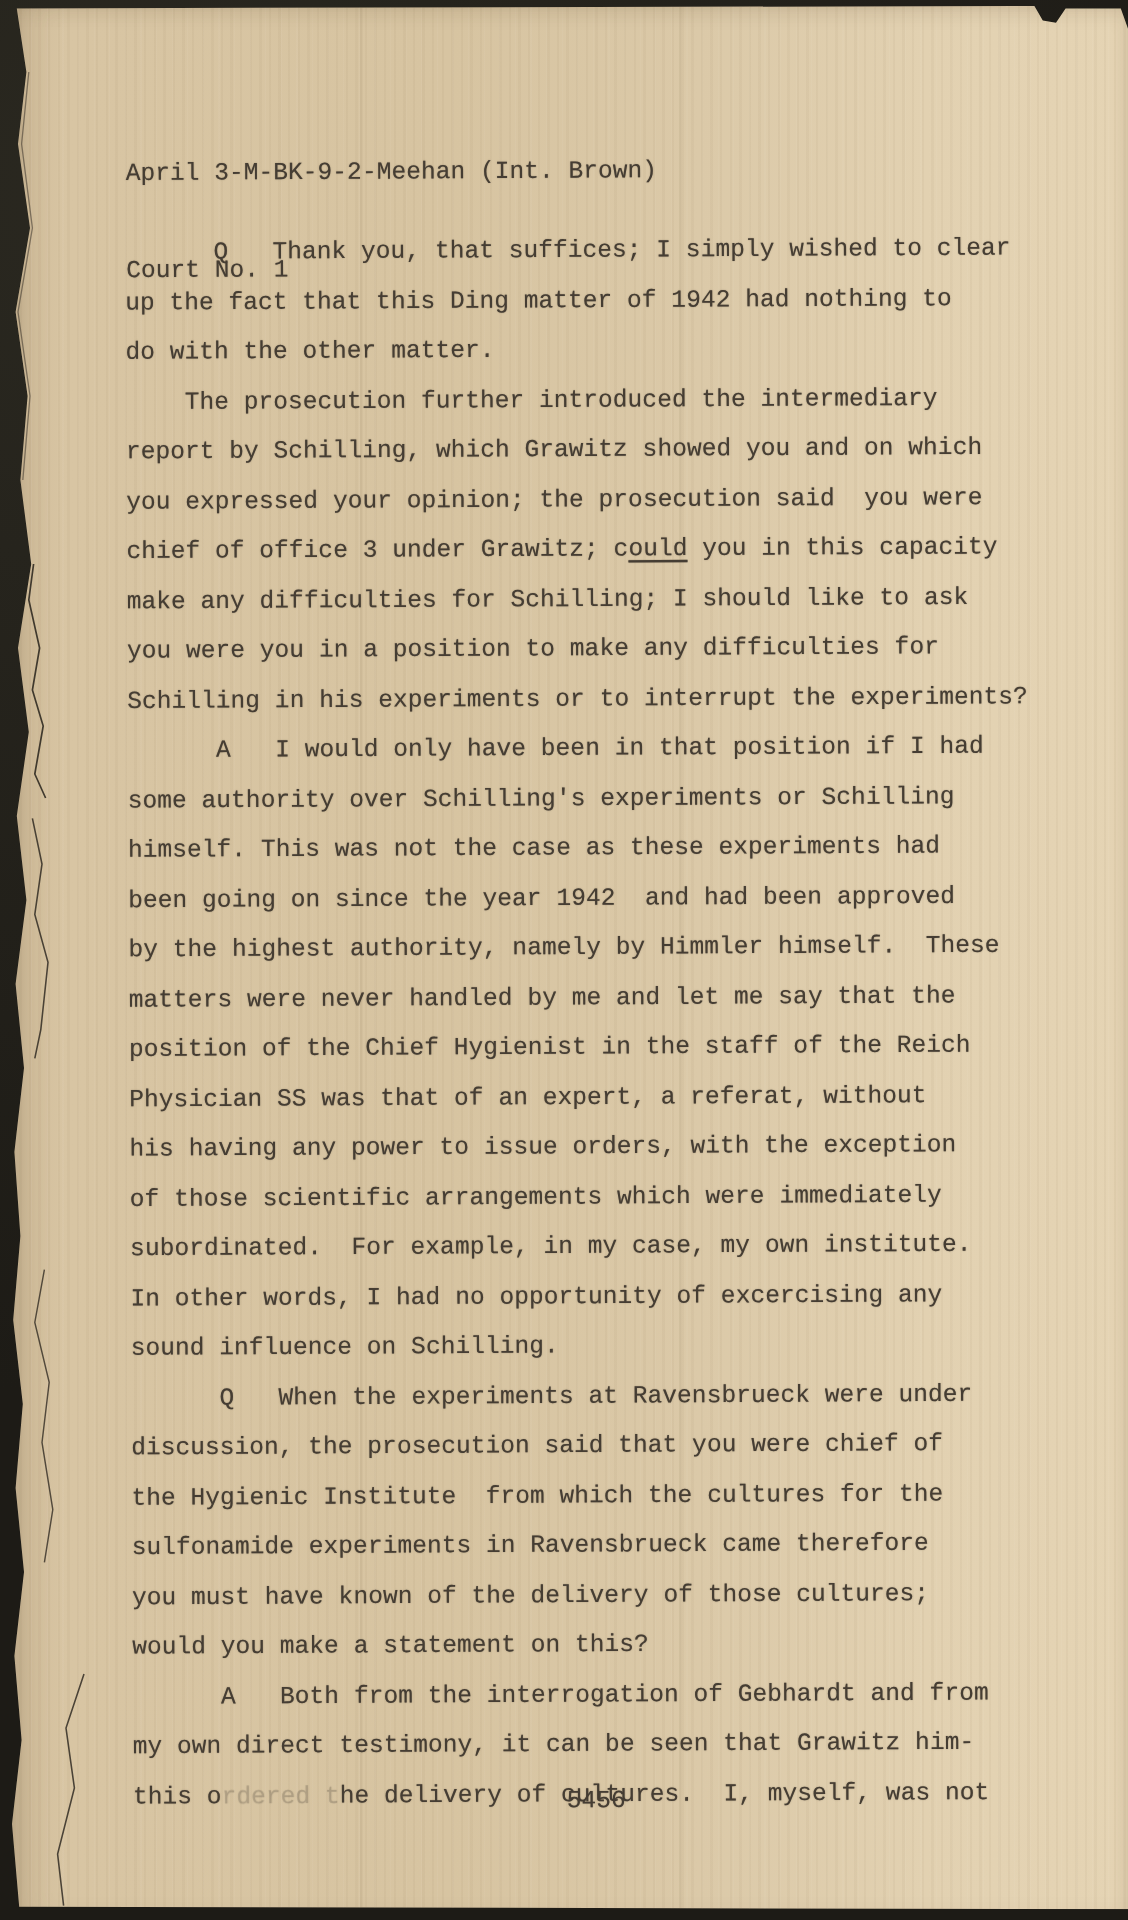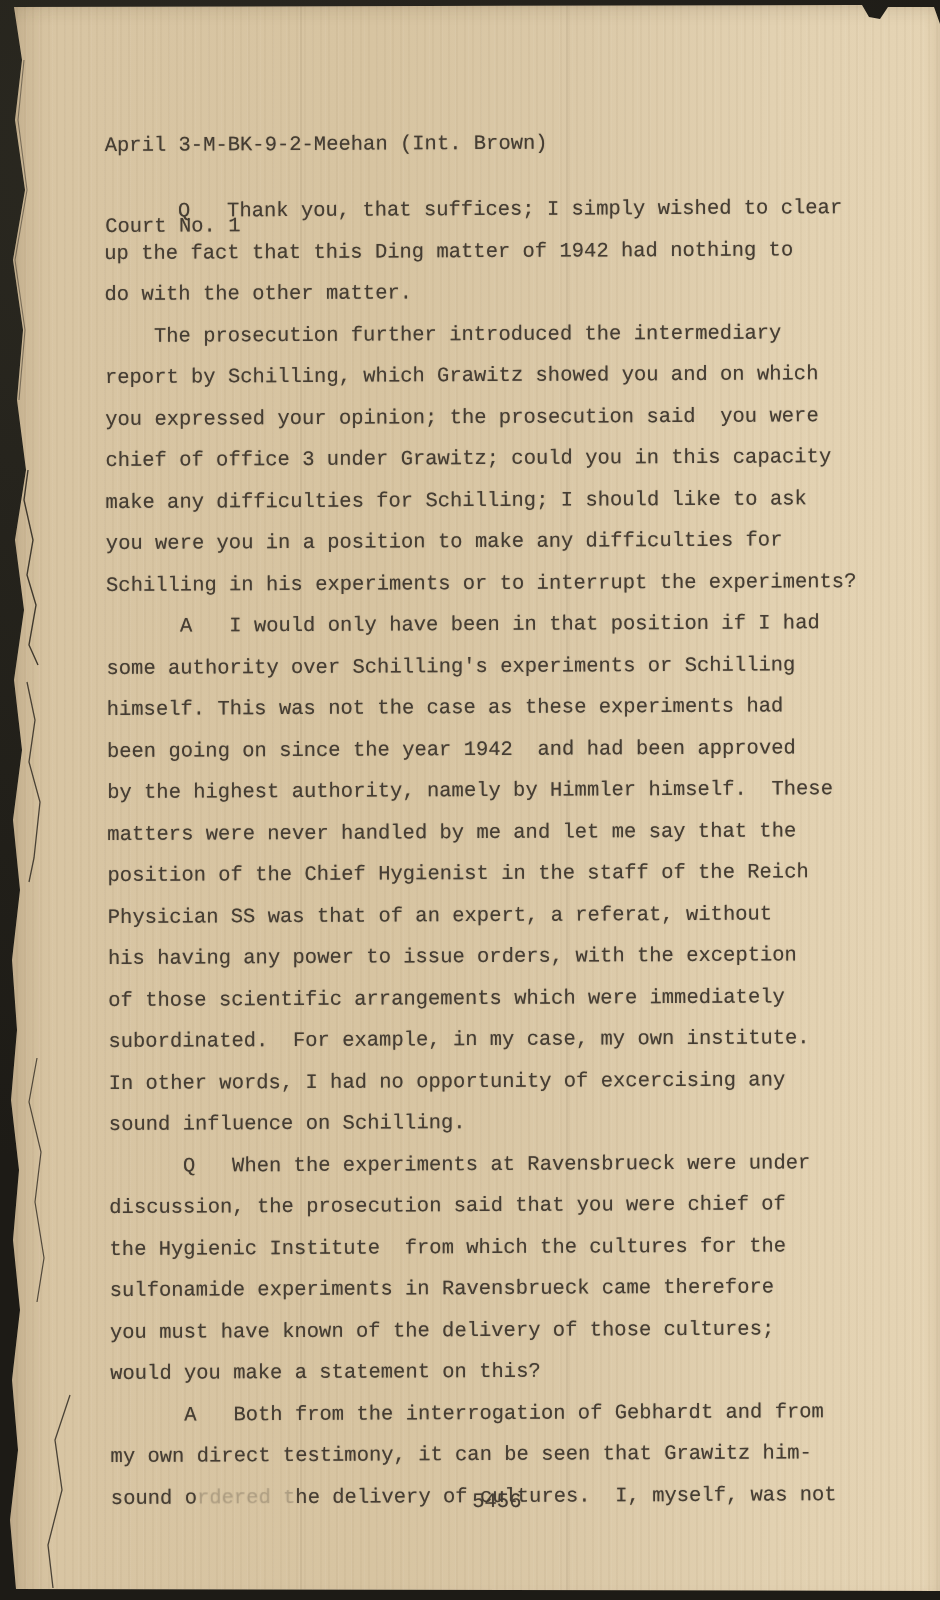--- a/index.html
+++ b/index.html
@@ -44,21 +44,21 @@
   }
   .header{
     position:absolute;left:105px;top:78px;
     font-size:20.5px;line-height:27px;white-space:pre;
   }
   .body-text{
     position:absolute;left:104px;top:191px;width:790px;
     font-size:20.5px;line-height:41.5px;
   }
   .line{white-space:pre;height:41.5px;}
-  .u{text-underline-offset:4px;text-decoration-thickness:1.5px;}
+  .u{text-decoration:underline;text-underline-offset:4px;text-decoration-thickness:1.5px;}
   .f{opacity:0.28;filter:blur(0.5px);margin-top:44px;}
   .page-number{
     position:absolute;left:105px;top:1492px;width:770px;
     text-align:center;font-size:20.5px;
   }
   .cracks{position:absolute;inset:0;pointer-events:none;}
 </style>
 </head>
 <body>
 
@@ -108,17 +108,17 @@
       <div class="line"><span>In other words, I had no opportunity of excercising any</span></div>
       <div class="line"><span>sound influence on Schilling.</span></div>
       <div class="line"><span>      Q   When the experiments at Ravensbrueck were under</span></div>
       <div class="line"><span>discussion, the prosecution said that you were chief of</span></div>
       <div class="line"><span>the Hygienic Institute  from which the cultures for the</span></div>
       <div class="line"><span>sulfonamide experiments in Ravensbrueck came therefore</span></div>
       <div class="line"><span>you must have known of the delivery of those cultures;</span></div>
       <div class="line"><span>would you make a statement on this?</span></div>
       <div class="line"><span>      A   Both from the interrogation of Gebhardt and from</span></div>
       <div class="line"><span>my own direct testimony, it can be seen that Grawitz him-</span></div>
-      <div class="line"><span>sound o</span><span class="f">rdered t</span><span>he delivery of cultures.  I, myself, was not</span></div>
+      <div class="line"><span>this o</span><span class="f">rdered t</span><span>he delivery of cultures.  I, myself, was not</span></div>
     </div>
 
   <div class="page-number">5456</div>
 </div>
 
 </body></html>

